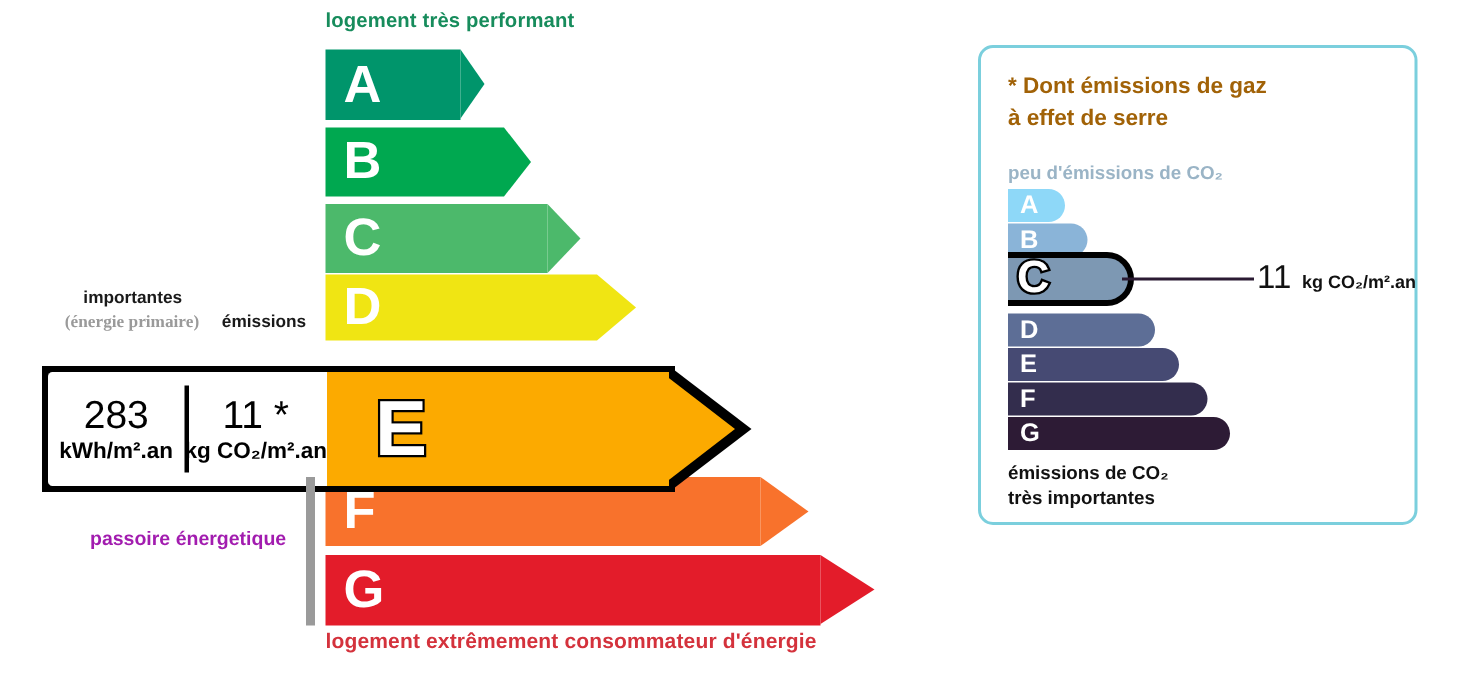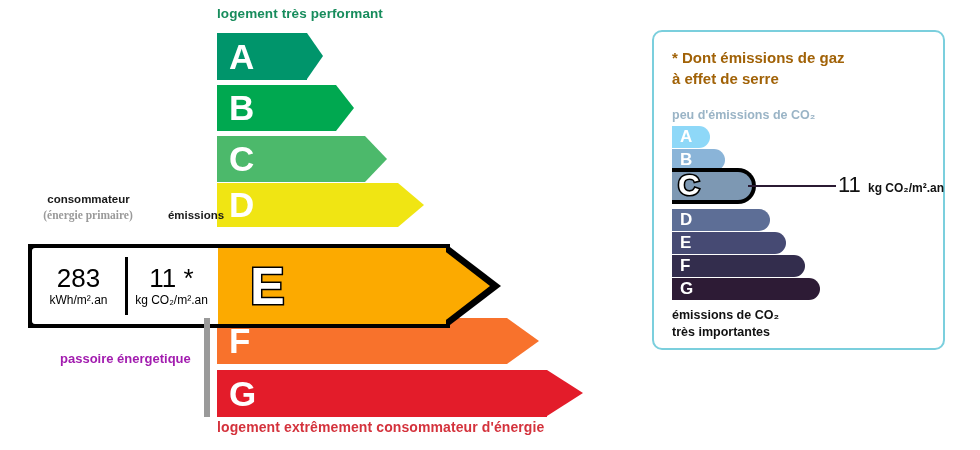--- a/index.html
+++ b/index.html
@@ -128,24 +128,25 @@
     width: 3px;
     background: #000000;
   }
   #e-row .cell .value {
     font-size: 26px;
     color: #000000;
     line-height: 1.05;
     white-space: nowrap;
   }
   #e-row .cell .unit {
-    font-size: 12px;
+    font-size: 15px;
     color: #000000;
     margin-top: 1px;
     white-space: nowrap;
+    font-weight: bold;
   }
   #e-row .big-letter {
     position: absolute;
     left: 222px;
     top: 50%;
     transform: translateY(-50%);
     font-size: 52px;
     font-weight: bold;
     color: #ffffff;
     line-height: 1;
@@ -177,21 +178,20 @@
   }
   #label-emissions {
     left: 140px;
     top: 209px;
     width: 72px;
     text-align: center;
     font-size: 11.5px;
     font-weight: bold;
     color: #1a1a1a;
     white-space: nowrap;
-    margin-left: 20px;
   }
 
   
   #passoire-bar {
     left: 204px;
     top: 318px;
     width: 6px;
     height: 99px;
     background: #9a9a9a;
   }
@@ -365,21 +365,21 @@
       <div class="unit">kWh/m².an</div>
     </div>
     <div class="cell with-divider">
       <div class="value">11 *</div>
       <div class="unit">kg CO₂/m².an</div>
     </div>
   </div>
   <div class="big-letter">E</div>
 </div>
 
-<div class="abs" id="label-consommation">consommateur</div>
+<div class="abs" id="label-consommation">importantes</div>
 <div class="abs" id="label-energie-primaire">(énergie primaire)</div>
 <div class="abs" id="label-emissions">émissions</div>
 
 <div class="abs" id="passoire-bar"></div>
 <div class="abs" id="passoire-label">passoire
 énergetique</div>
 
 <div class="abs" id="bottom-caption">logement extrêmement consommateur d'énergie</div>
 
 <div class="abs" id="co2-panel"></div>

